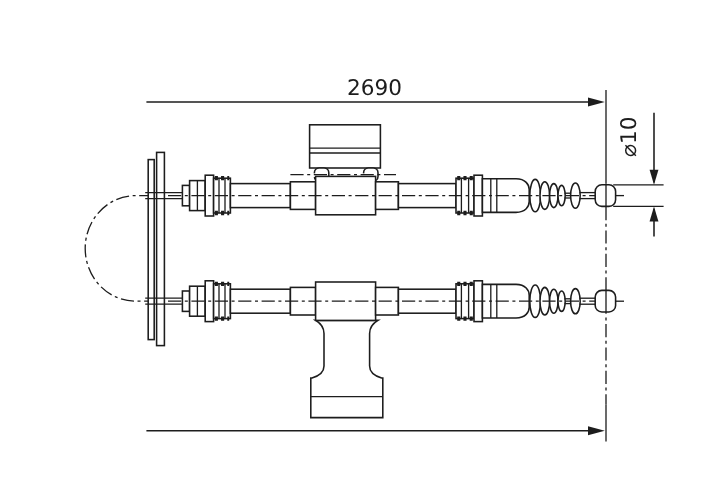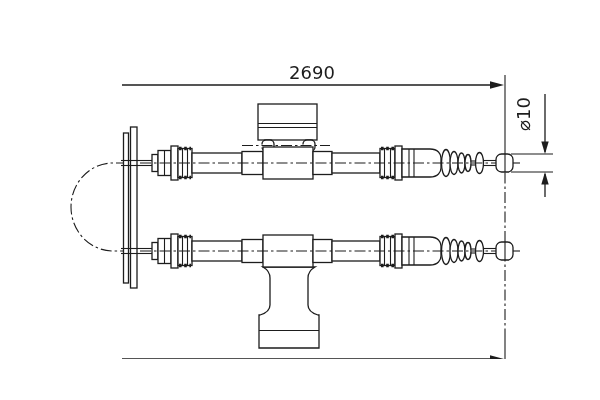--- a/index.html
+++ b/index.html
@@ -1,17 +1,17 @@
 <!DOCTYPE html>
 <html><head>
 <meta charset="utf-8">
 <style>
   html,body{margin:0;padding:0;background:#ffffff;}
   .stage{
-    width:600px;height:359px;position:relative;background:#ffffff;
+    width:600px;height:400px;position:relative;background:#ffffff;
     font-family:"DejaVu Sans","Liberation Sans",sans-serif;
     overflow:hidden;
   }
   svg{display:block;}
   .ln{stroke:#1d1d1d;stroke-width:1.3;fill:none;}
   .ln-thin{stroke:#1d1d1d;stroke-width:1.1;fill:none;}
   .fillw{fill:#ffffff;stroke:#1d1d1d;stroke-width:1.3;}
   .dashdot{stroke:#1d1d1d;stroke-width:1.1;fill:none;stroke-dasharray:11 3 2.5 3;}
   .arrow{fill:#1d1d1d;stroke:none;}
   .dim-text{fill:#1d1d1d;font-size:18px;}

